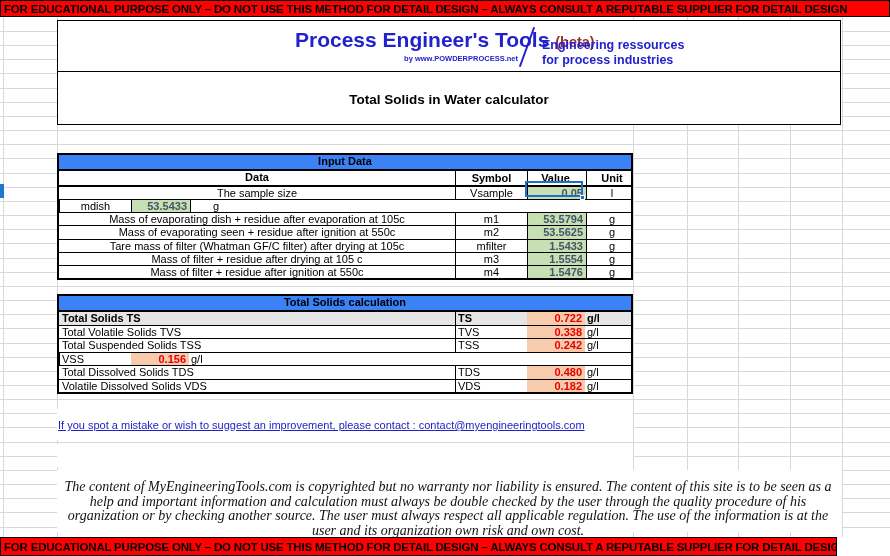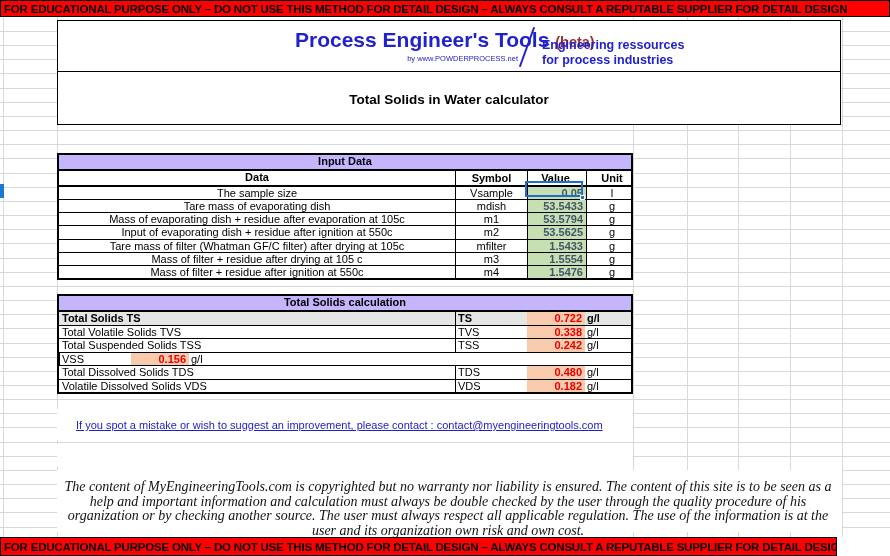--- a/index.html
+++ b/index.html
@@ -18,31 +18,31 @@
   .hline{position:absolute;left:0;width:890px;height:1px;background:#d8d8d8;}
   .vline{position:absolute;top:17px;width:1px;height:520px;background:#d8d8d8;}
 
   
   .header-box{left:57px;top:20px;width:784px;height:105px;background:#fff;border:1px solid #000;}
   .logo-area{position:absolute;left:0;top:0;width:100%;height:50px;border-bottom:1px solid #000;}
   .logo-main{position:absolute;left:225px;top:8px;width:235px;text-align:right;
              color:#2222cc;font-weight:bold;font-size:21px;line-height:22px;white-space:nowrap;margin-left:12px;}
   .logo-beta{color:#993333;font-size:14.5px;font-weight:bold;}
   .logo-byline{position:absolute;left:225px;top:33px;width:235px;text-align:right;
-               color:#2222cc;font-weight:normal;font-size:7.5px;}
+               color:#2222cc;font-weight:bold;font-size:7.5px;}
   .logo-slash{position:absolute;left:468px;top:5px;width:2px;height:42px;background:#2222cc;
               transform:rotate(20deg);}
   .logo-tagline{position:absolute;left:484px;top:9px;color:#2222cc;font-weight:bold;
                 font-size:12.5px;line-height:15px;white-space:nowrap;margin-top:8px;}
   .title-area{position:absolute;left:0;top:51px;width:100%;height:54px;display:flex;
               align-items:center;justify-content:center;font-weight:bold;font-size:13.5px;color:#000;}
 
   
   .xtable{background:#fff;border:2px solid #000;display:flex;flex-direction:column;}
-  .t-title{background:#c4b5fd;font-weight:bold;font-size:11px;text-align:center;
+  .t-title{background:#3b82f6;font-weight:bold;font-size:11px;text-align:center;
            line-height:13px;height:14px;border-bottom:2px solid #000;flex:none;}
   .t-headrow{display:flex;height:14px;border-bottom:2px solid #000;flex:none;
              font-weight:bold;font-size:11px;line-height:13px;text-align:center;}
   .t-row{display:flex;flex:1 1 auto;border-bottom:1px solid #000;font-size:11px;
          align-items:center;min-height:0;}
   .t-row:last-child{border-bottom:none;}
   .c-data{width:396px;flex:none;text-align:center;}
   .c-sym{width:71px;flex:none;border-left:1px solid #000;align-self:stretch;
          display:flex;align-items:center;justify-content:center;}
   .c-val{width:55px;flex:none;text-align:right;border-left:1px solid #000;align-self:stretch;
@@ -59,21 +59,21 @@
   .calc-table .c-unit{justify-content:flex-start;padding-left:2px;border-left:none;}
   .calc-row-hl{background:#e5e5e5;font-weight:bold;}
 
   
   .sel-cell{left:525px;top:181px;width:58px;height:16px;border:2px solid #1e6fc8;background:transparent;}
   .sel-handle{left:580px;top:195px;width:5px;height:5px;background:#1e6fc8;border:1px solid #fff;}
   .row-indicator{left:0;top:184px;width:4px;height:14px;background:#1e78d0;}
 
   
   .patch{background:#fff;}
-  .contact-text{left:58px;top:419px;font-size:11px;color:#2121c8;text-decoration:underline;white-space:nowrap;margin-left:18px;}
+  .contact-text{left:58px;top:419px;font-size:11px;color:#2121c8;text-decoration:underline;white-space:nowrap;}
   .copyright-text{left:58px;top:447px;font-size:12.5px;color:#333366;text-decoration:underline;
                   font-family:"Liberation Serif",serif;white-space:nowrap;}
   .disclaimer-text{left:62px;top:480px;width:772px;text-align:center;font-size:14px;
                    line-height:14.5px;color:#111;font-style:italic;font-family:"Liberation Serif",serif;}
 </style>
 </head>
 <body>
 
 <div class="screen">
 
@@ -152,33 +152,32 @@
       <div class="c-unit">Unit</div>
     </div>
 
     <div class="t-row">
       <div class="c-data">The sample size</div>
       <div class="c-sym">Vsample</div>
       <div class="c-val">0.05</div>
       <div class="c-unit">l</div>
     </div>
     <div class="t-row">
-      <div class="c-data">Tare mass of evaporating dish</div>
       <div class="c-sym">mdish</div>
       <div class="c-val">53.5433</div>
       <div class="c-unit">g</div>
     </div>
     <div class="t-row">
       <div class="c-data">Mass of evaporating dish + residue after evaporation at 105c</div>
       <div class="c-sym">m1</div>
       <div class="c-val">53.5794</div>
       <div class="c-unit">g</div>
     </div>
     <div class="t-row">
-      <div class="c-data">Input of evaporating dish + residue after ignition at 550c</div>
+      <div class="c-data">Mass of evaporating seen + residue after ignition at 550c</div>
       <div class="c-sym">m2</div>
       <div class="c-val">53.5625</div>
       <div class="c-unit">g</div>
     </div>
     <div class="t-row">
       <div class="c-data">Tare mass of filter (Whatman GF/C filter) after drying at 105c</div>
       <div class="c-sym">mfilter</div>
       <div class="c-val">1.5433</div>
       <div class="c-unit">g</div>
     </div>

